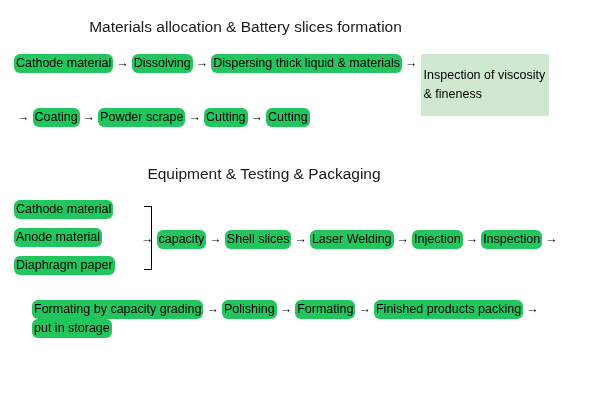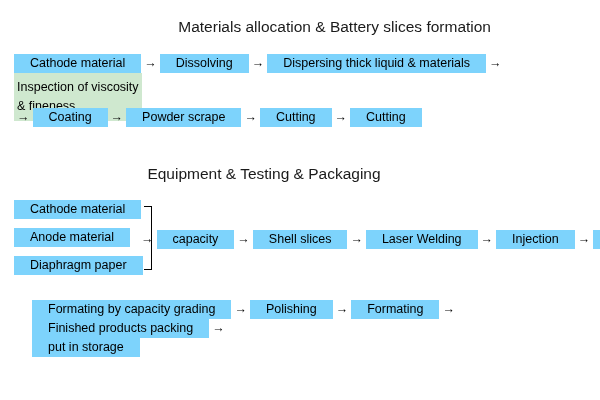--- a/index.html
+++ b/index.html
@@ -24,35 +24,35 @@
     text-align: center;
     font-size: 15.5px;
     color: #1a1a1a;
     font-weight: normal;
   }
   #title-1 {
     position: absolute;
     left: 0;
     top: 18px;
     width: 491px;
-    text-align: right;
   }
   #title-2 {
     position: absolute;
     left: 0;
     top: 165px;
     width: 528px;
   }
   .chip {
-    background: #7dd3fc;
-    padding: 1px 16px;
+    background: #22c55e;
+    padding: 1px 2px;
     display: inline-block;
     font-size: 12.5px;
     line-height: 17px;
     white-space: nowrap;
+    border-radius: 6px;
   }
   .arrow {
     display: inline-block;
     font-size: 12.5px;
     line-height: 17px;
     padding: 0 3px;
     white-space: nowrap;
   }
   .row {
     position: absolute;
@@ -64,21 +64,21 @@
     left: 14px;
     top: 54px;
     width: 576px;
   }
   #row-1b {
     left: 14px;
     top: 108px;
   }
   .chip-wrap {
     background: #cfe8cf;
-    padding: 5px 3px;
+    padding: 12px 3px;
     display: inline-block;
     font-size: 12.5px;
     line-height: 19px;
     white-space: normal;
     vertical-align: top;
     max-width: 122px;
   }
   
   #bracket-group {
     position: absolute;

